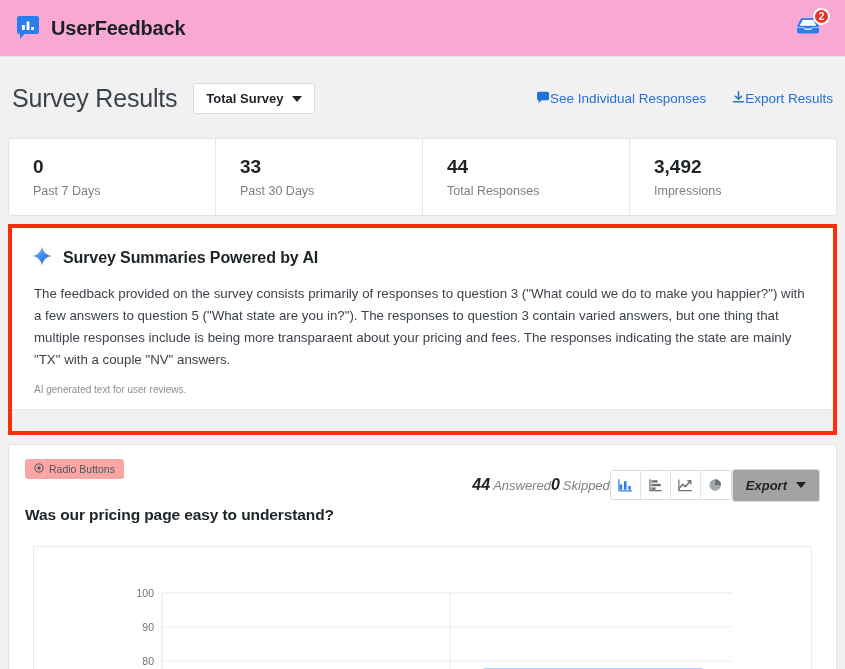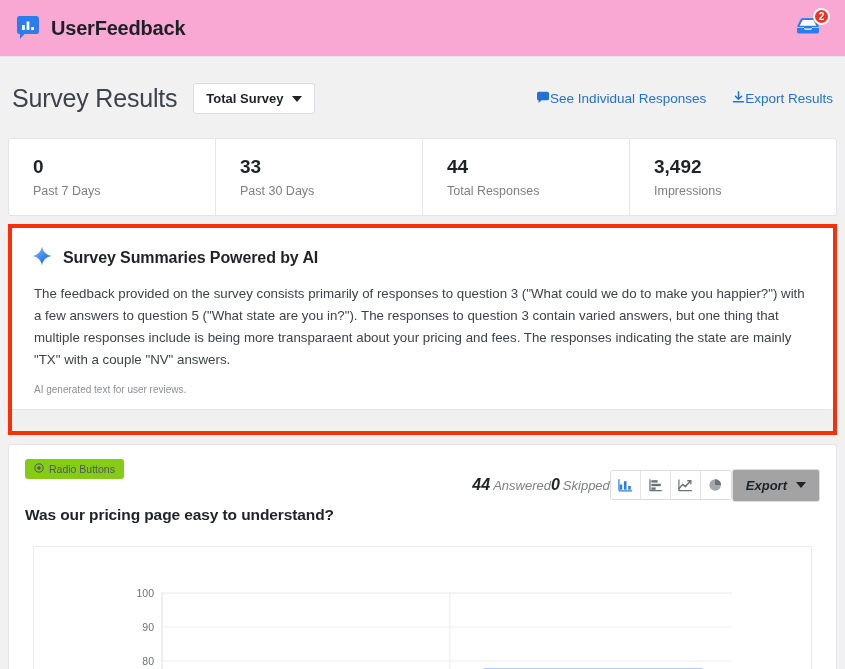--- a/index.html
+++ b/index.html
@@ -172,21 +172,21 @@
   .q-head {
     display: flex;
     align-items: flex-start;
     padding: 14px 16px 14px 16px;
   }
   .q-left { padding-top: 0; }
   .q-badge {
     display: inline-flex;
     align-items: center;
     gap: 5px;
-    background: #84cc16;
+    background: #fca5a5;
     border-radius: 3px;
     padding: 4px 9px;
     font-size: 10.5px;
     color: #50575e;
   }
   .q-title {
     font-size: 15.5px;
     font-weight: bold;
     color: #1d2327;
     margin-top: 27px;

